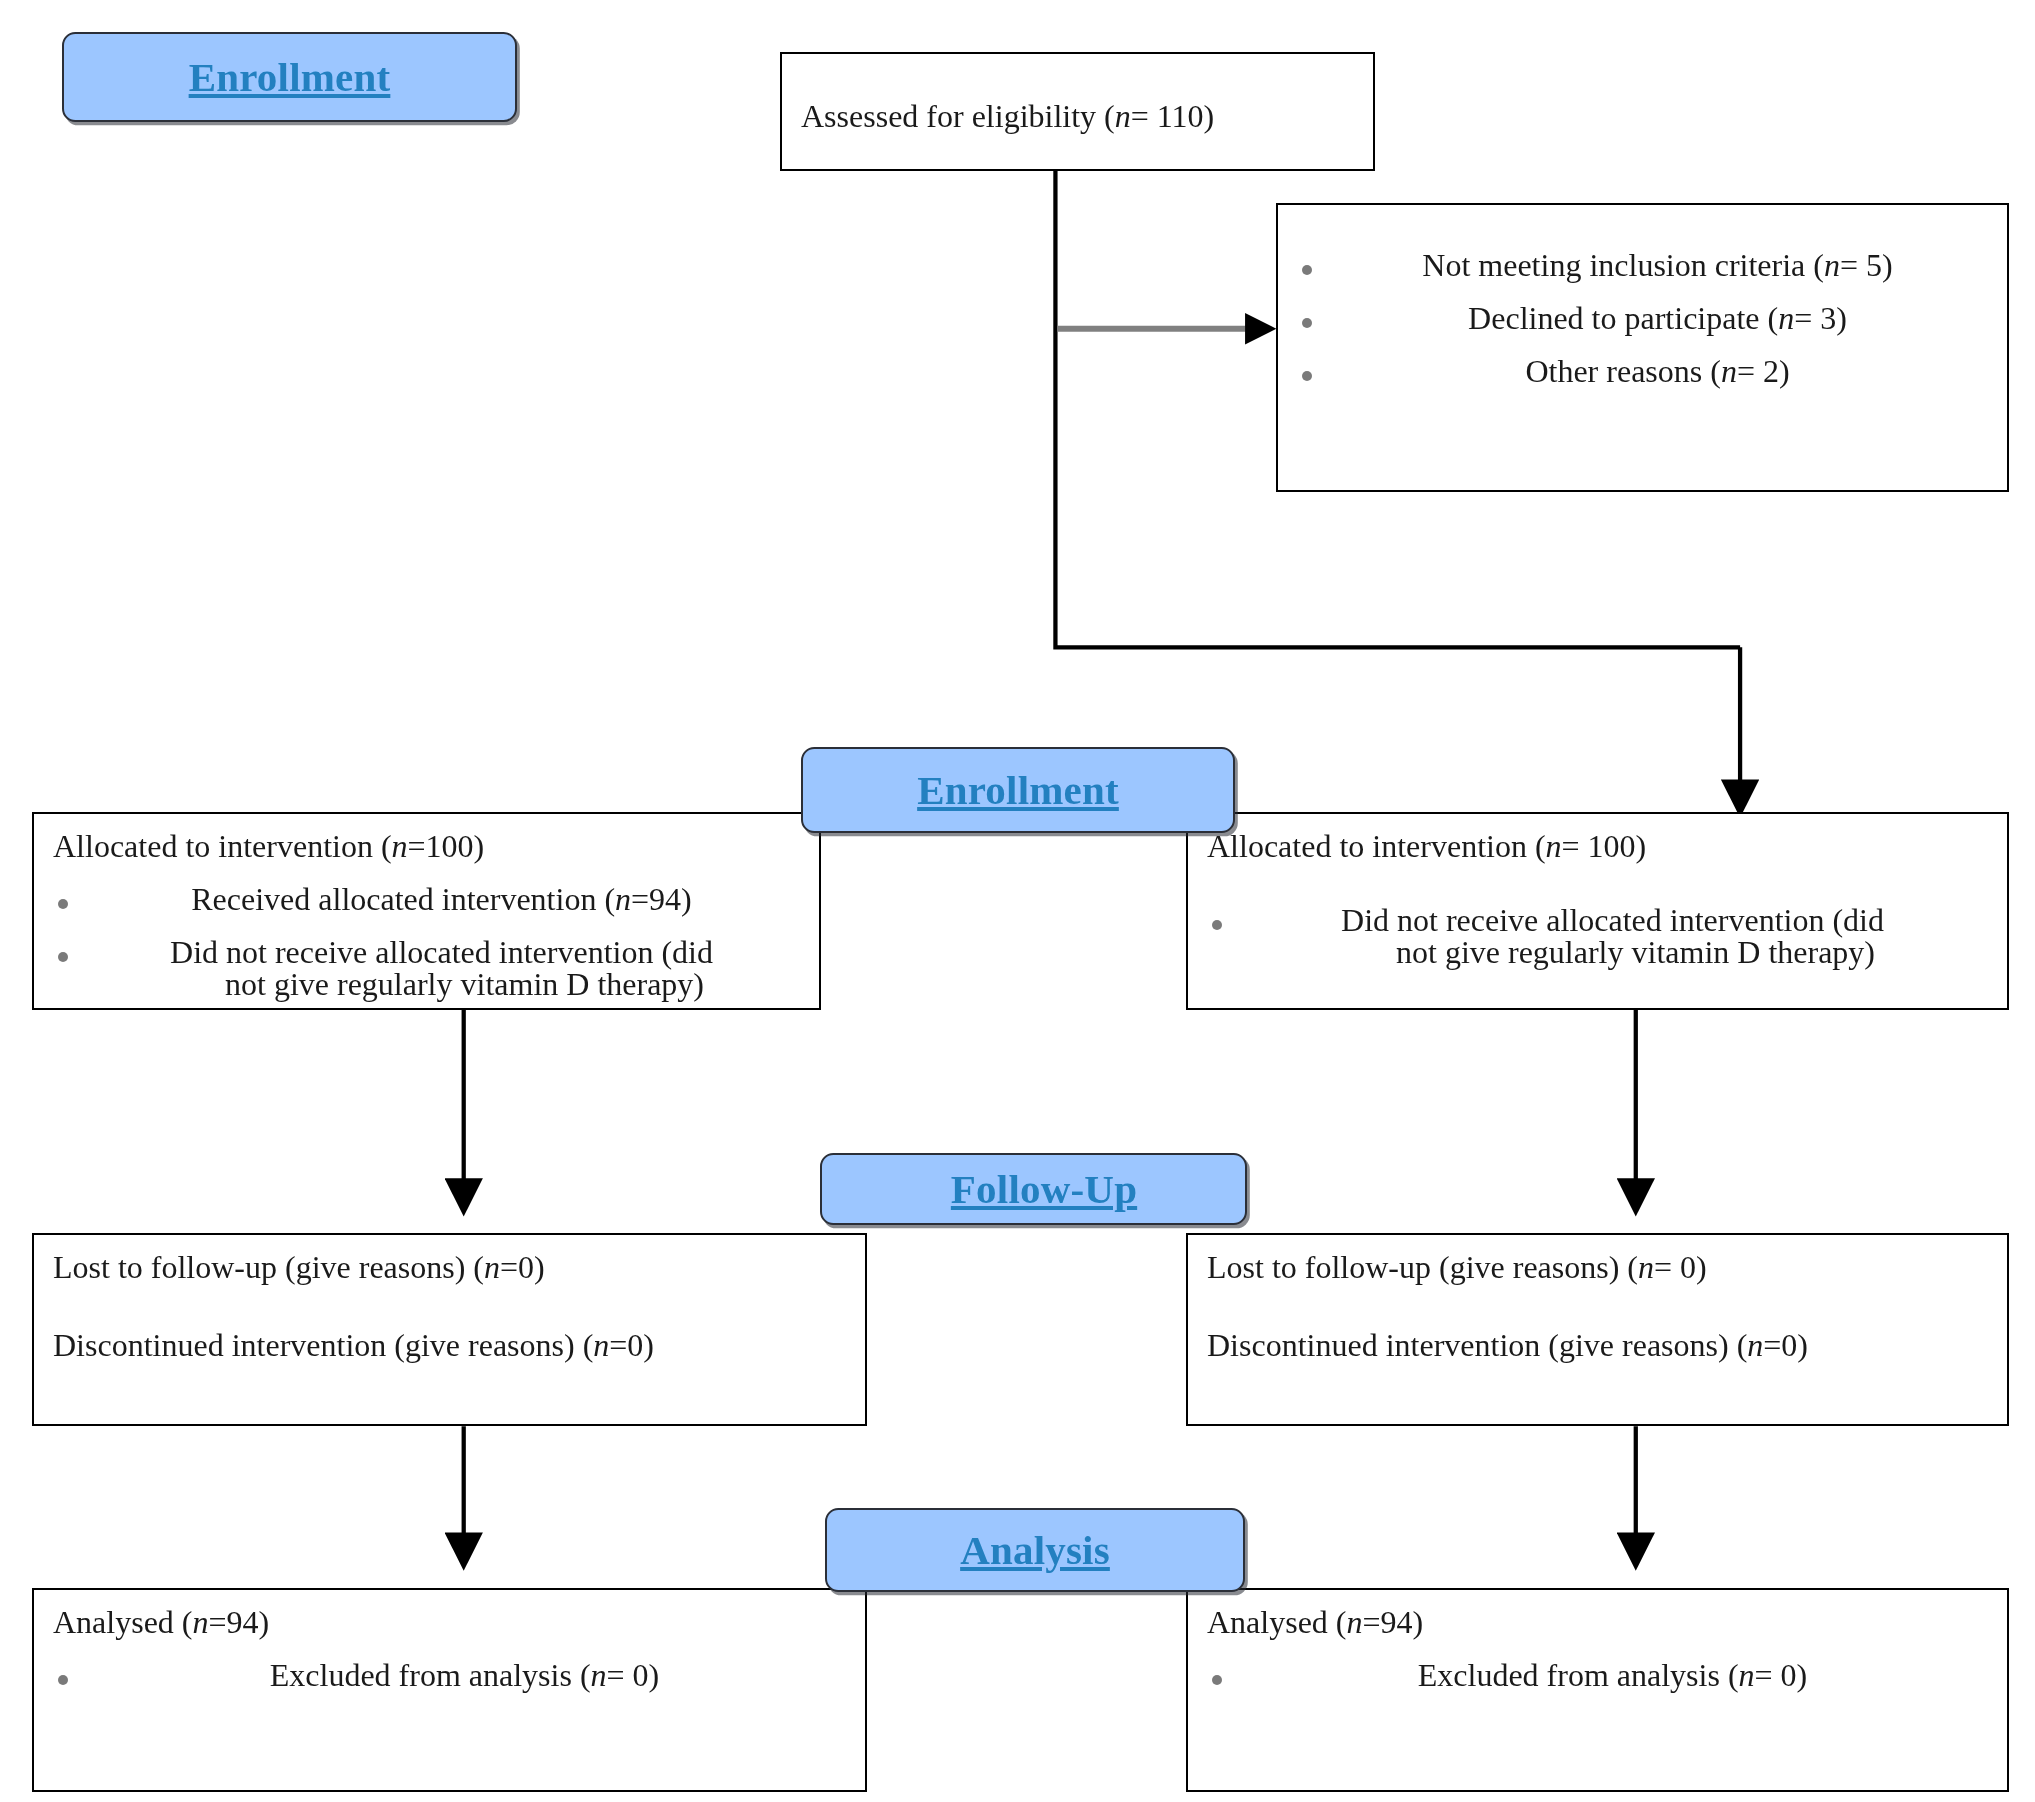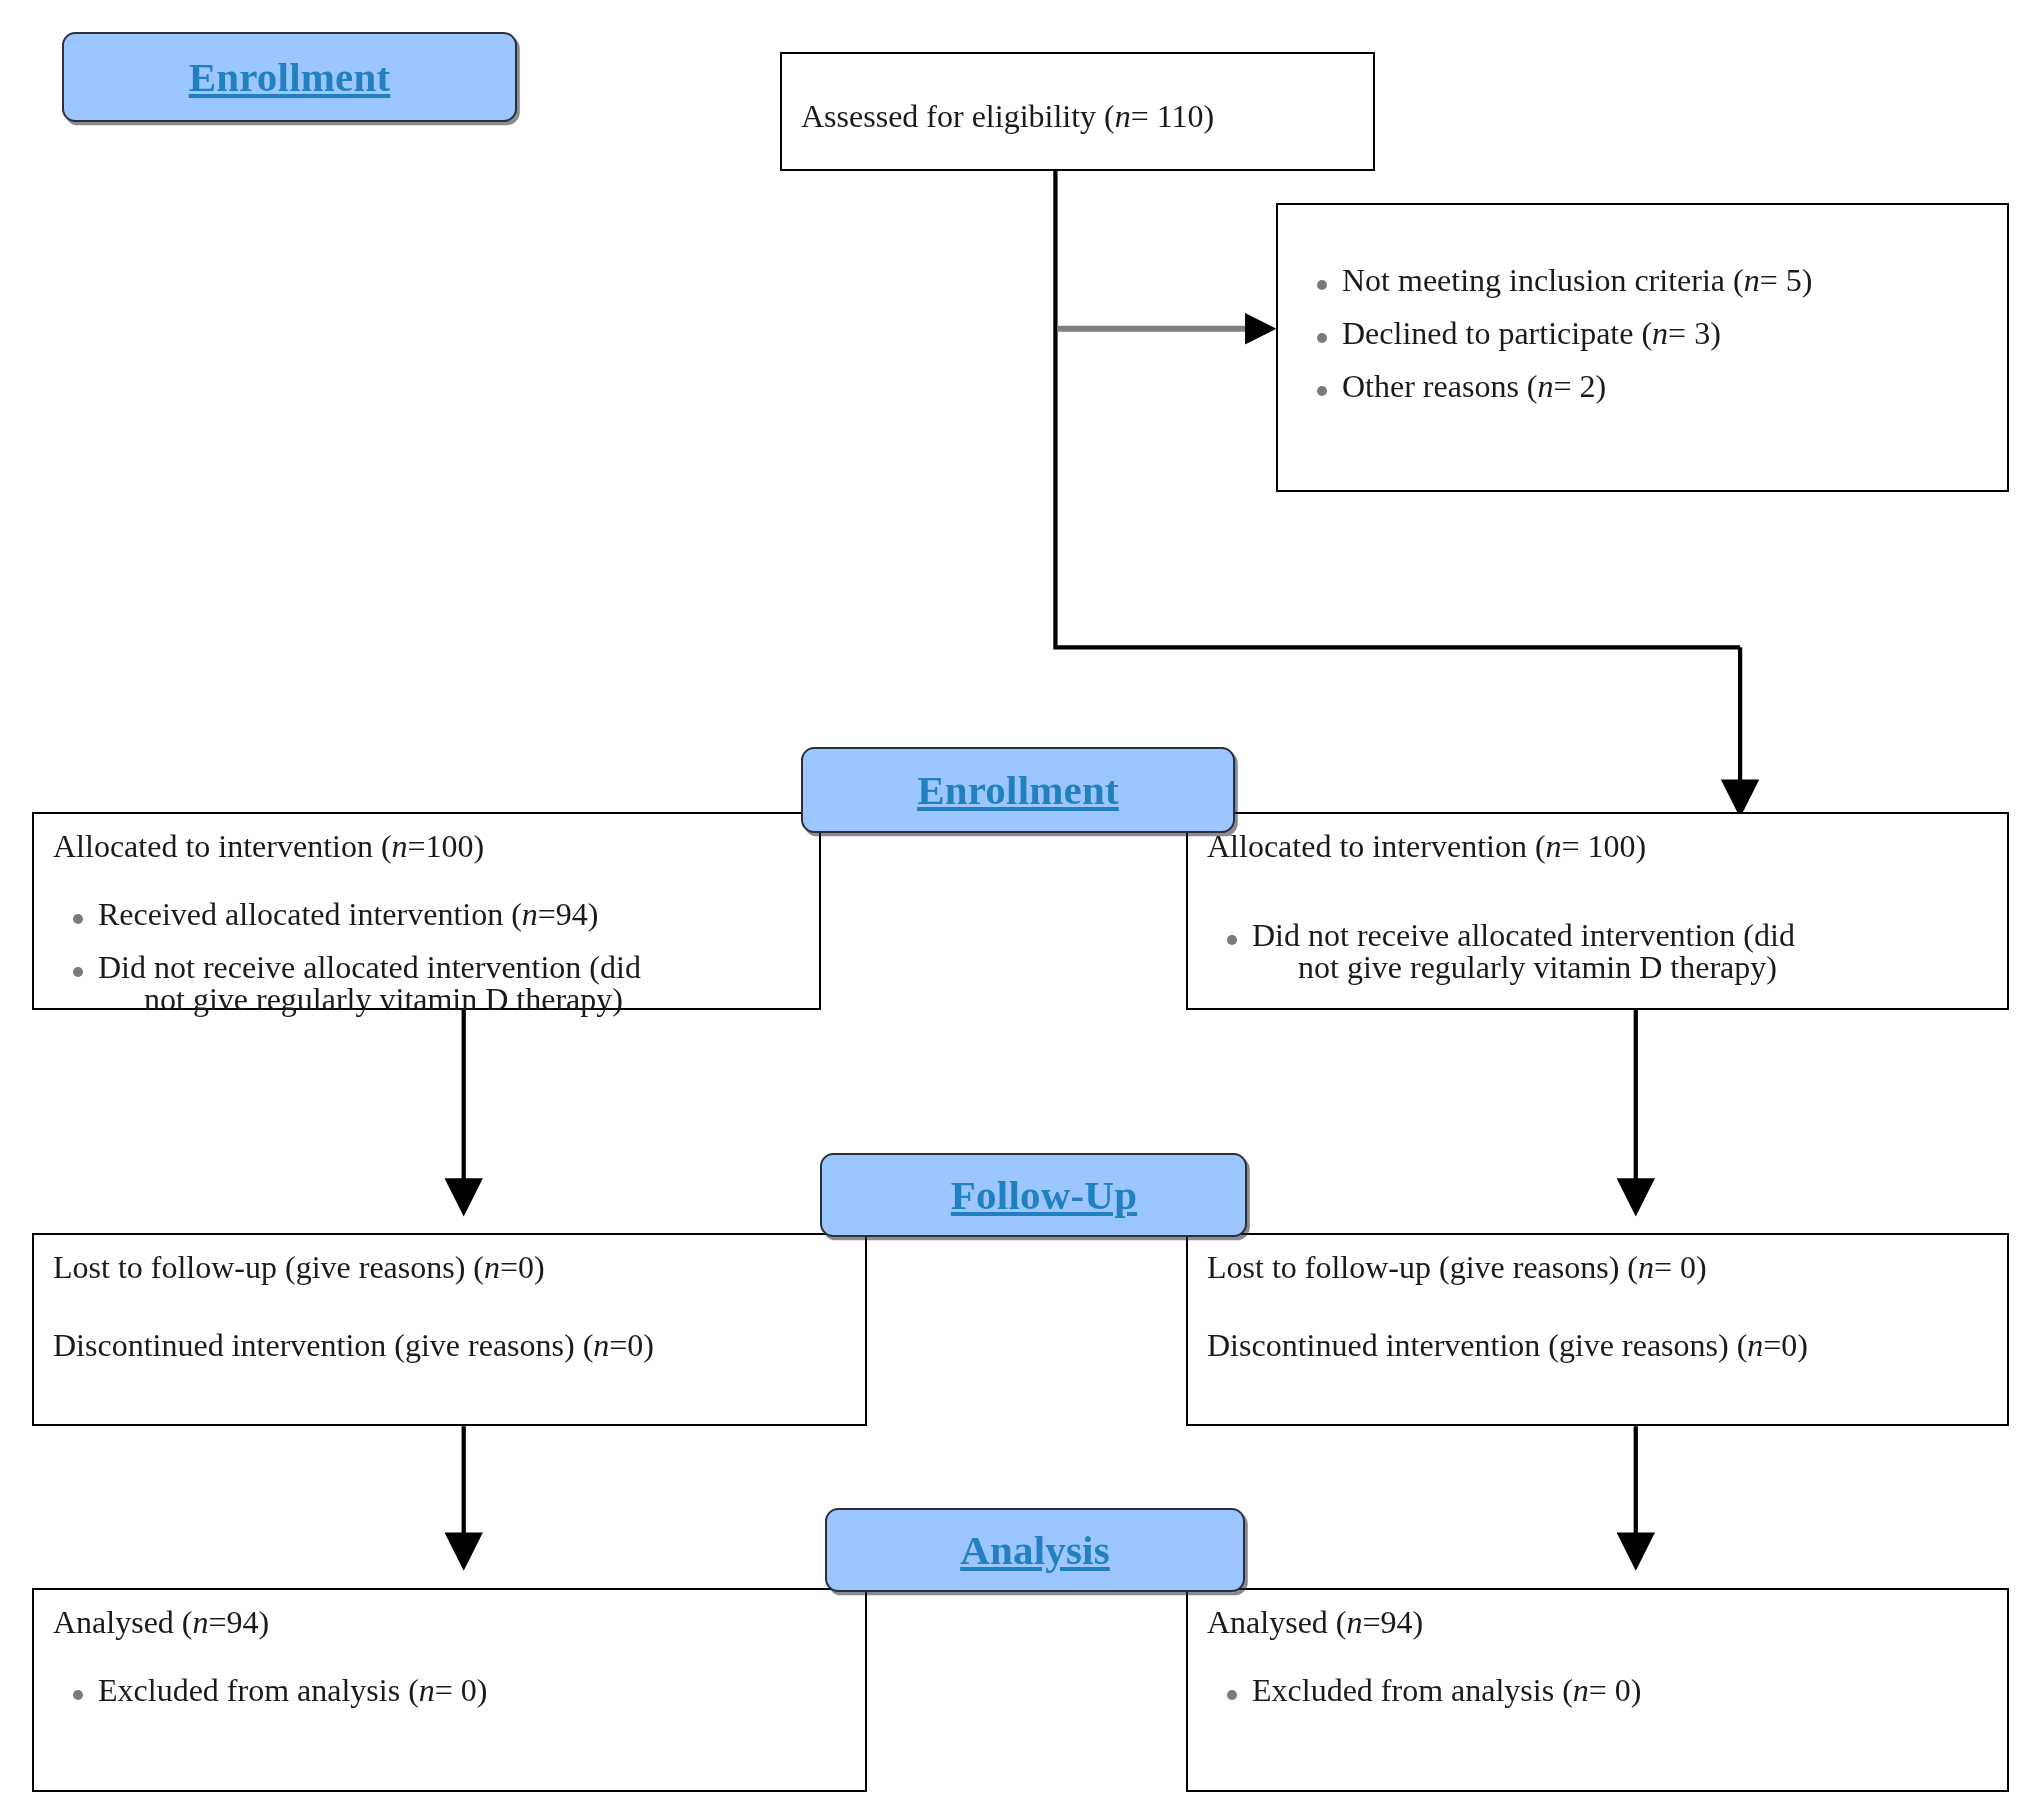--- a/index.html
+++ b/index.html
@@ -8,21 +8,21 @@
   #canvas{position:absolute;left:0;top:0;width:2035px;height:1803px;}
   svg.wires{position:absolute;left:0;top:0;width:2035px;height:1803px;pointer-events:none;}
 
   .box{position:absolute;border:2.4px solid #000000;background:#ffffff;box-sizing:border-box;}
   .box .inner{padding:16px 19px 9.5px 19px;}
 
   .line{font-size:32px;line-height:1.0;color:#1a1a1a;white-space:nowrap;}
   .ital{font-style:italic;}
 
   
-  .blist{list-style:none;margin:15px;padding:0;}
+  .blist{list-style:none;margin:0;padding:0;text-align:center;}
   .blist li{position:relative;padding-left:30px;margin:0;}
   .blist li .bullet{position:absolute;left:4.7px;top:16px;width:10.4px;height:10.4px;
                     border-radius:50%;background:#7a7a7a;}
   .cont{display:block;padding-left:46px;}
 
   .gap-s{height:21px;}
   .gap-m{height:27.5px;}
   .gap-l{height:46px;}
 
   
@@ -166,21 +166,21 @@
       <div class="line">
         <span>Lost to follow-up (give reasons) (</span><span class="ital">n</span><span>= 0)</span>
       </div>
       <div class="gap-l"></div>
       <div class="line">
         <span>Discontinued intervention (give reasons) (</span><span class="ital">n</span><span>=0)</span>
       </div>
     </div>
   </div>
 
-  <div class="badge" style="left:820px;top:1153px;width:427px;height:84px;padding-left:21px;">
+  <div class="badge" style="left:820px;top:1153px;width:427px;height:72px;padding-left:21px;">
     <span>Follow-Up</span>
   </div>
 
   <div class="box" style="left:32px;top:1588px;width:835px;height:204px;">
     <div class="inner">
       <div class="line">
         <span>Analysed  (</span><span class="ital">n</span><span>=94)</span>
       </div>
       <div class="gap-s"></div>
       <ul class="blist">

